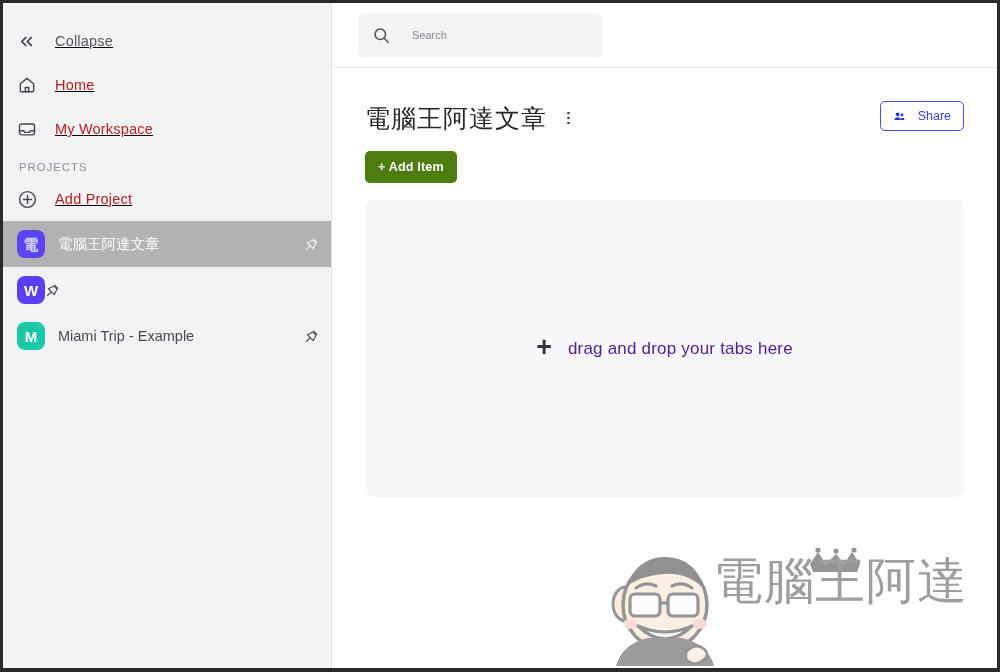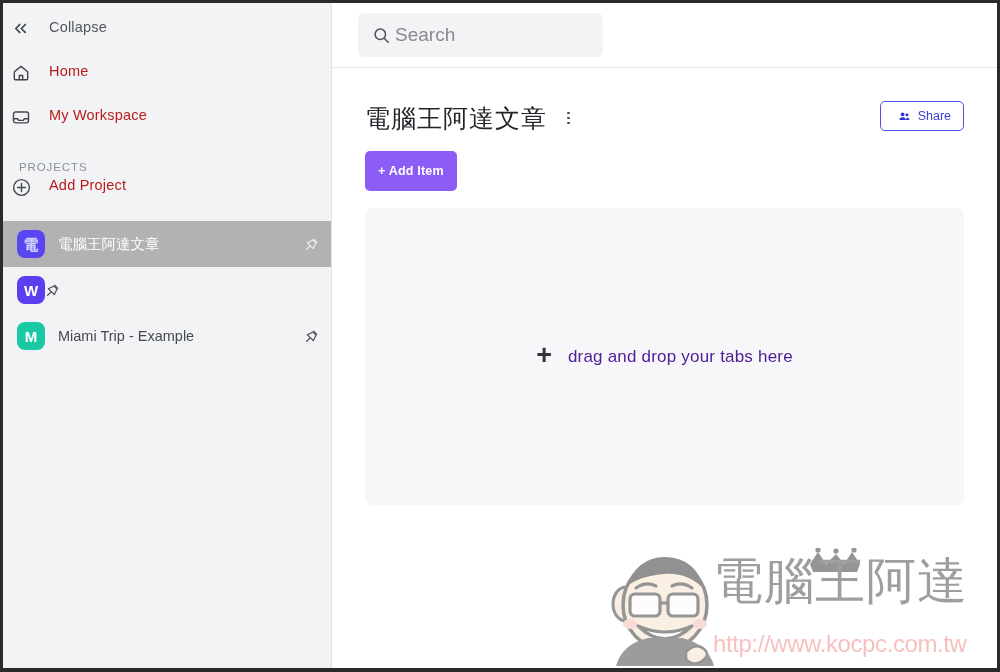--- a/index.html
+++ b/index.html
@@ -33,25 +33,26 @@
     width: 329px;
     flex: 0 0 329px;
     background: #f2f3f5;
     border-right: 1px solid #dfe1e5;
     padding-top: 16px;
     position: relative;
   }
 
   .nav-row {
     display: flex;
-    align-items: flex-start;
+    align-items: center;
     height: 44px;
-    padding: 0 8px;
+    padding: 0 14px;
     cursor: pointer;
     position: relative;
+    text-decoration: underline;
   }
 
   .nav-icon {
     width: 30px;
     flex: 0 0 30px;
     display: flex;
     align-items: center;
     justify-content: flex-start;
     color: #44474d;
   }
@@ -148,23 +149,23 @@
     align-items: center;
     padding: 0 14px;
     cursor: text;
   }
   .search-icon { color: #4f5258; display: flex; align-items: center; }
   .search-input {
     border: 0;
     outline: 0;
     background: transparent;
     font-family: "Liberation Sans", sans-serif;
-    font-size: 19px;
+    font-size: 11px;
     color: #3c3f44;
-    margin-left: 4px;
+    margin-left: 21px;
     width: 170px;
   }
   .search-input::placeholder { color: #86898f; }
 
   .content {
     flex: 1 1 auto;
     padding: 33px 33px 0 33px;
     position: relative;
   }
 
@@ -198,36 +199,36 @@
     position: absolute;
     right: 33px;
     top: 33px;
     height: 30px;
     min-width: 84px;
     border: 1.3px solid #4b4fe8;
     border-radius: 5px;
     background: #ffffff;
     display: flex;
     align-items: center;
-    justify-content: flex-end;
+    justify-content: space-between;
     gap: 7px;
     cursor: pointer;
     padding: 0 12px;
   }
   .share-label { font-size: 12.5px; color: #3b42d6; }
   .share-icon  { color: #2a33d4; display: flex; align-items: center; }
 
   .add-item-btn {
     margin-top: 16px;
-    height: 40px;
+    height: 32px;
     display: inline-flex;
     align-items: center;
     justify-content: center;
     padding: 0 13px;
-    background: #8b5cf6;
+    background: #4d7c0f;
     border: 0;
     border-radius: 5px;
     color: #ffffff;
     font-size: 12.5px;
     font-weight: 700;
     font-family: "Liberation Sans", sans-serif;
     cursor: pointer;
     letter-spacing: 0.2px;
   }
 
@@ -444,19 +445,18 @@
           <path d="M78 104 q10 -10 18 -3 q7 6 -2 12 q-9 6 -16 -2 z" fill="#f5e2c8" stroke="#2e2e2e" stroke-width="2.6"></path>
 
           <g>
             <path d="M202 16 L210 4 L218 16 L228 6 L236 16 L244 4 L252 16 L249 24 L205 24 Z" fill="#2e2e2e"></path>
             <circle cx="210" cy="2" r="2.6" fill="#2e2e2e"></circle>
             <circle cx="228" cy="3" r="2.6" fill="#2e2e2e"></circle>
             <circle cx="246" cy="2" r="2.6" fill="#2e2e2e"></circle>
           </g>
         </svg>
         <div class="wm-cjk">電腦王阿達</div>
-        <div class="wm-url">http://www.kocpc.com.tw</div>
       </div>
 
     </div>
   </section>
 
 </div>
 
 </body></html>

